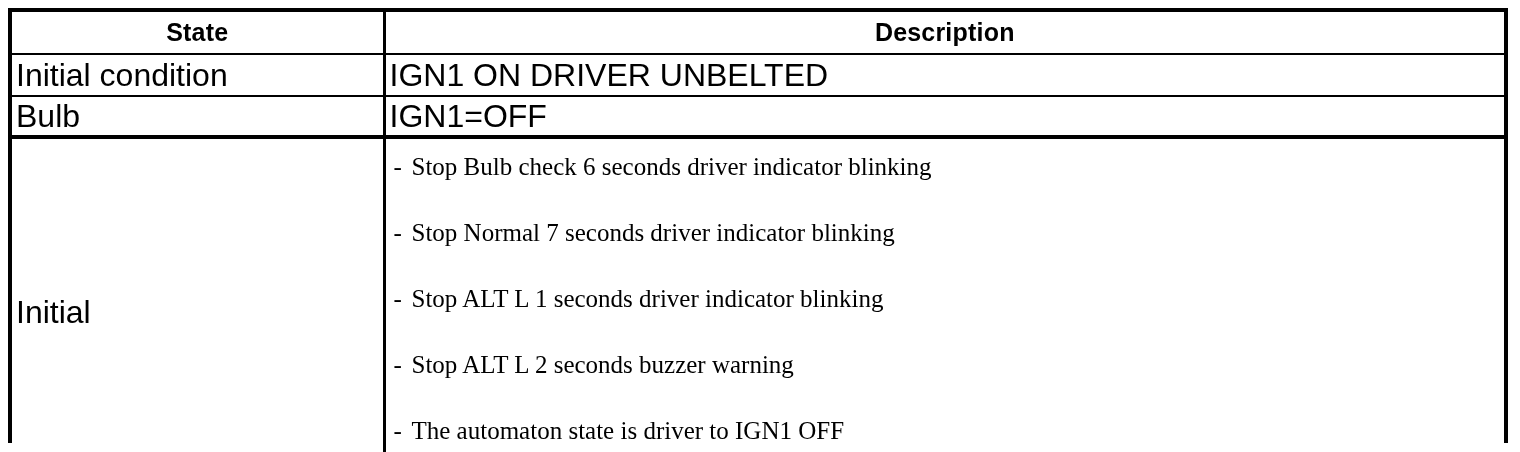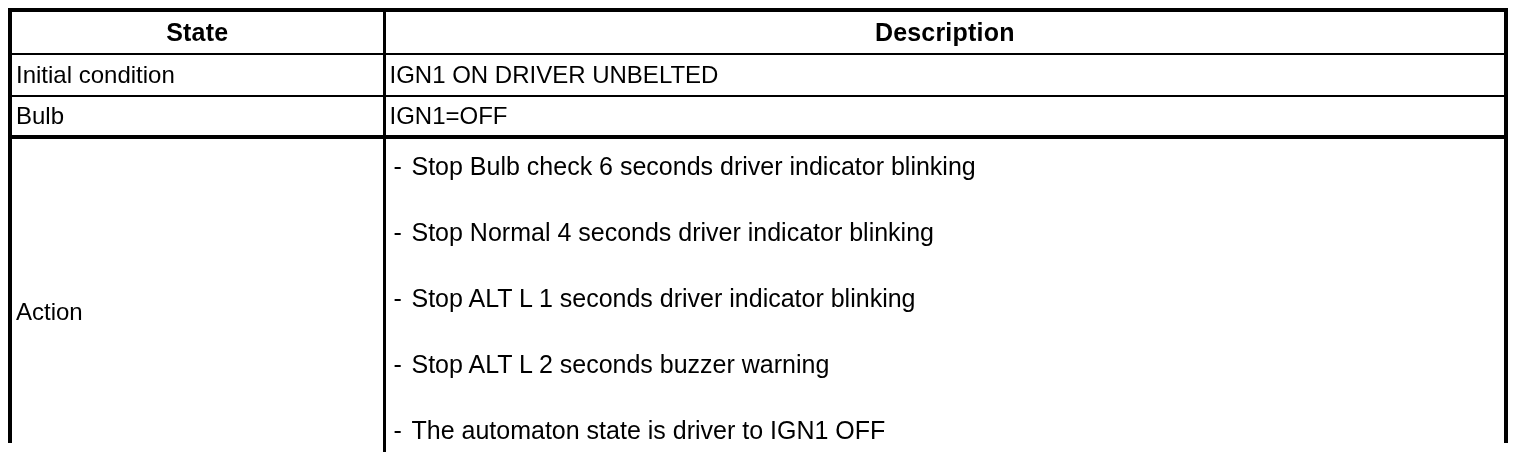--- a/index.html
+++ b/index.html
@@ -82,21 +82,21 @@
     text-align: center;
     font-size: 25px;
     font-weight: bold;
     letter-spacing: 0.2px;
     line-height: 1;
   }
 
   .cell-text {
     display: block;
     text-align: left;
-    font-size: 24px;
+    font-size: 32px;
     font-weight: normal;
     line-height: 1;
     padding-left: 4px;
   }
 
   .cell-desc .cell-text { }
 
   
   .cell-action-label {
     vertical-align: middle;
@@ -116,20 +116,21 @@
     list-style: none;
     margin: 0;
     padding: 15px 0 0 8px;
   }
 
   .action-list li {
     font-size: 25px;
     line-height: 1;
     height: 66px;            
     white-space: nowrap;
+    font-family: Liberation Serif, serif;
   }
 
   .action-list li .dash {
     display: inline-block;
     width: 18px;
   }
 </style>
 </head>
 <body>
 
@@ -165,29 +166,29 @@
           <td class="cell-state">
             <span class="cell-text">Bulb</span>
           </td>
           <td class="cell-desc">
             <span class="cell-text">IGN1=OFF</span>
           </td>
         </tr>
 
         <tr class="row-action">
           <td class="cell-state cell-action-label">
-            <span class="cell-text">Action</span>
+            <span class="cell-text">Initial</span>
           </td>
           <td class="cell-desc cell-action-body">
             <ul class="action-list">
               <li>
                 <span class="dash">-</span><span>Stop Bulb check 6 seconds driver indicator blinking</span>
               </li>
               <li>
-                <span class="dash">-</span><span>Stop Normal 4 seconds driver indicator blinking</span>
+                <span class="dash">-</span><span>Stop Normal 7 seconds driver indicator blinking</span>
               </li>
               <li>
                 <span class="dash">-</span><span>Stop ALT L 1 seconds driver indicator blinking</span>
               </li>
               <li>
                 <span class="dash">-</span><span>Stop ALT L 2 seconds buzzer warning</span>
               </li>
               <li>
                 <span class="dash">-</span><span>The automaton state is driver to IGN1 OFF</span>
               </li>

